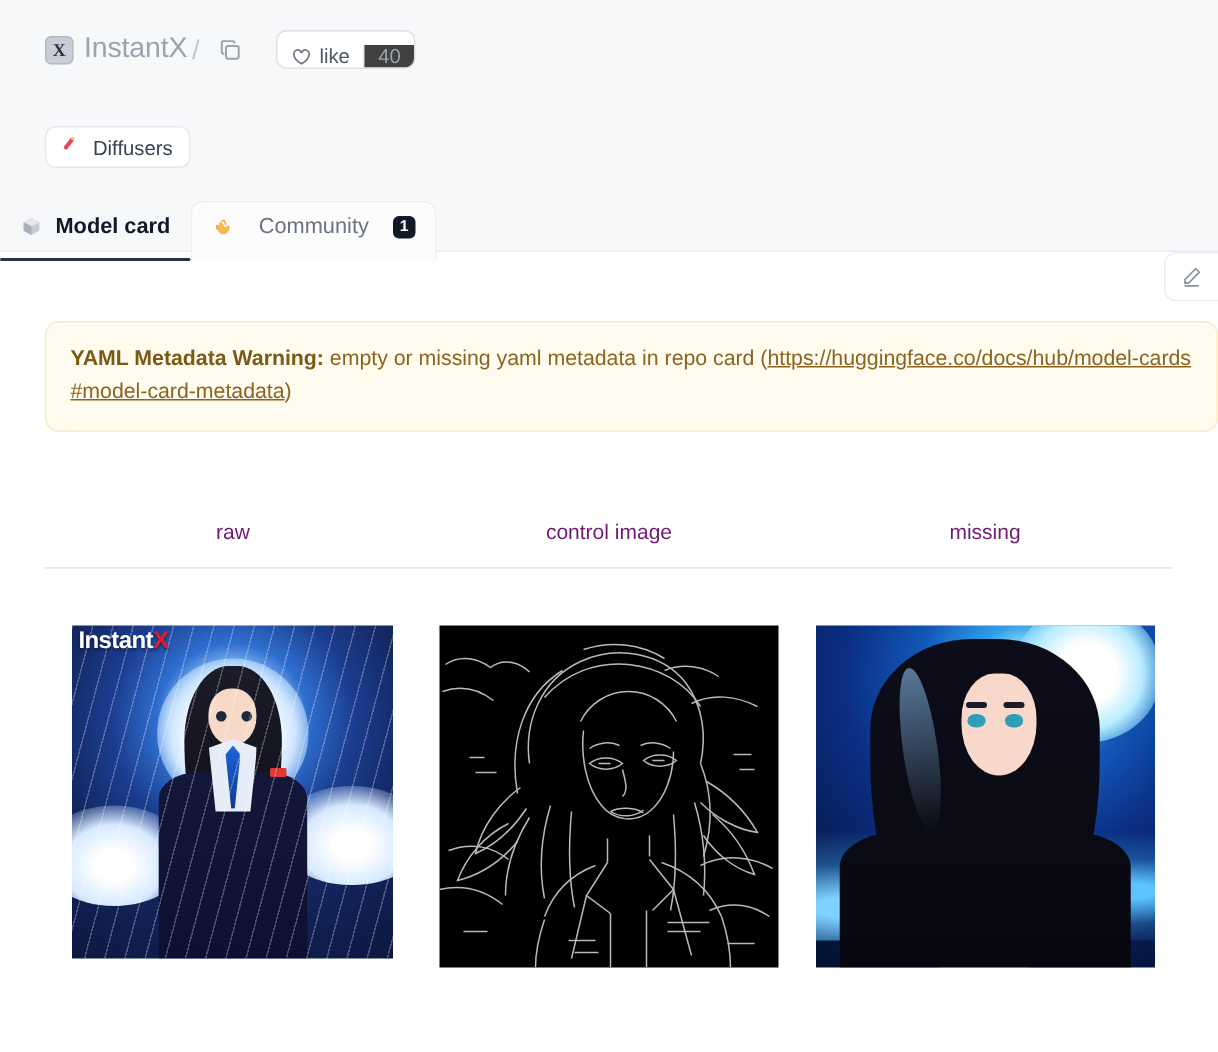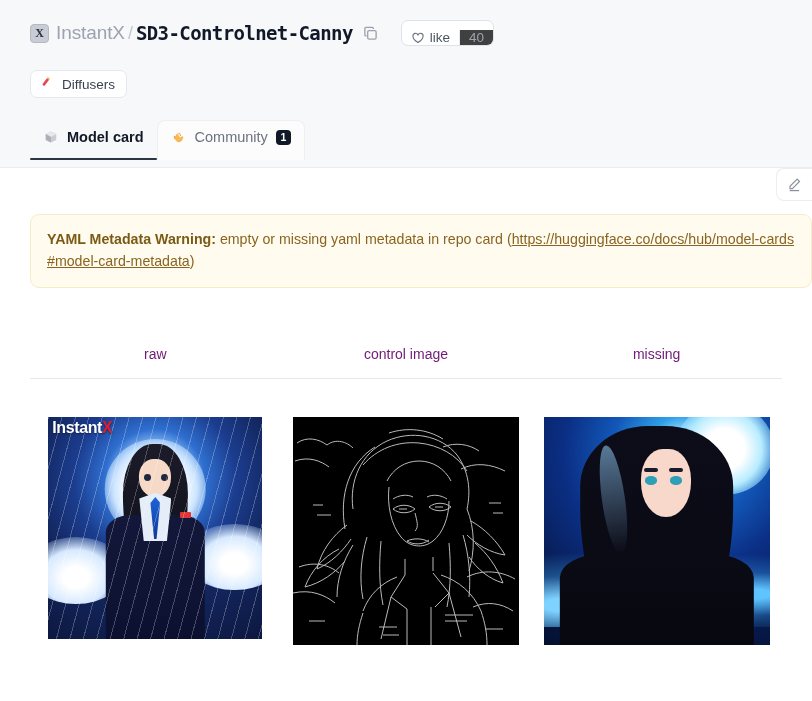--- a/index.html
+++ b/index.html
@@ -108,42 +108,41 @@
     border-left: 1px solid #e8eaee;
     background: #404040;
   }
 
   
   .tags-row {
     display: flex;
     align-items: center;
     gap: 9px;
     padding-left: 30px;
-    margin-top: 22px;
+    margin-top: 36px;
   }
   .tag-pill {
     display: inline-flex;
     align-items: center;
     gap: 7px;
     background: #ffffff;
     border: 1px solid #e6e8ec;
     border-radius: 7px;
     padding: 5px 11px 5px 9px;
     font-size: 13.5px;
     color: #374151;
     cursor: pointer;
     height: 28px;
   }
   .tag-icon { width: 15px; height: 15px; display: inline-flex; align-items: center; justify-content: center; }
 
   
   .tabs-row {
     display: flex;
     align-items: flex-end;
-    padding-left: 30px;
     margin-top: 22px;
     height: 40px;
   }
   .tab {
     display: inline-flex;
     align-items: center;
     gap: 8px;
     padding: 0 13px 11px 13px;
     font-size: 14.5px;
     color: #6b7280;
@@ -165,20 +164,21 @@
     height: 2.5px;
     background: #2b3442;
     border-radius: 2px;
   }
   .tab.boxed {
     background: #fcfcfd;
     border-left: 1px solid #eeeff2;
     border-right: 1px solid #eeeff2;
     border-top: 1px solid #eeeff2;
     border-radius: 8px 8px 0 0;
+    gap: 16px;
   }
   .tab-icon { width: 16px; height: 16px; display: inline-flex; align-items: center; justify-content: center; font-size: 13px; }
   .tab-badge {
     background: #111827;
     color: #ffffff;
     font-size: 10.5px;
     font-weight: 700;
     border-radius: 4px;
     min-width: 15px;
     height: 15px;
@@ -450,21 +450,20 @@
 <body>
 
 <div class="header-band">
 
   <div class="title-row">
     <span class="avatar">
       <span>X</span>
     </span>
     <a href="#" style="text-decoration:none" class="org-name">InstantX</a>
     <span class="slash">/</span>
-    <span class="repo-name">SD3-Controlnet-Canny</span>
 
     <span class="copy-btn">
       <svg width="15" height="15" viewBox="0 0 16 16" fill="none" stroke="#9ba2ad" stroke-width="1.4">
         <rect x="5" y="5" width="9" height="9" rx="1.5"></rect>
         <path d="M11 3.2V2.5a1 1 0 0 0-1-1H3a1 1 0 0 0-1 1v7a1 1 0 0 0 1 1h.8"></path>
       </svg>
     </span>
 
     <span class="like-group">
       <span class="like-btn">

